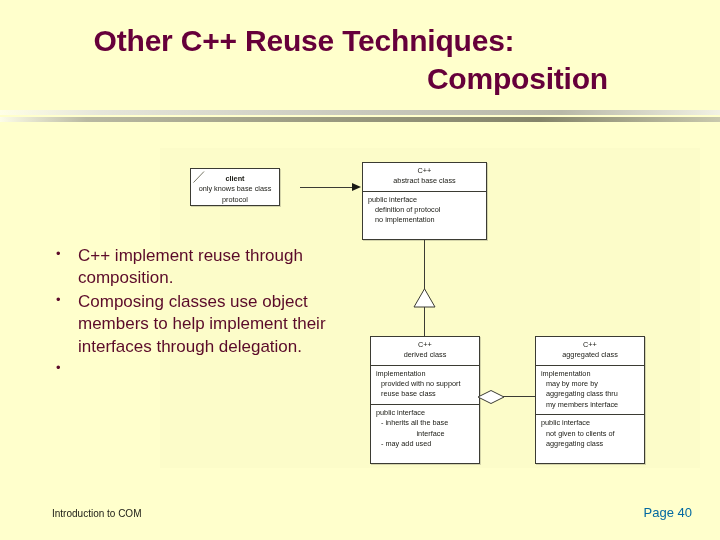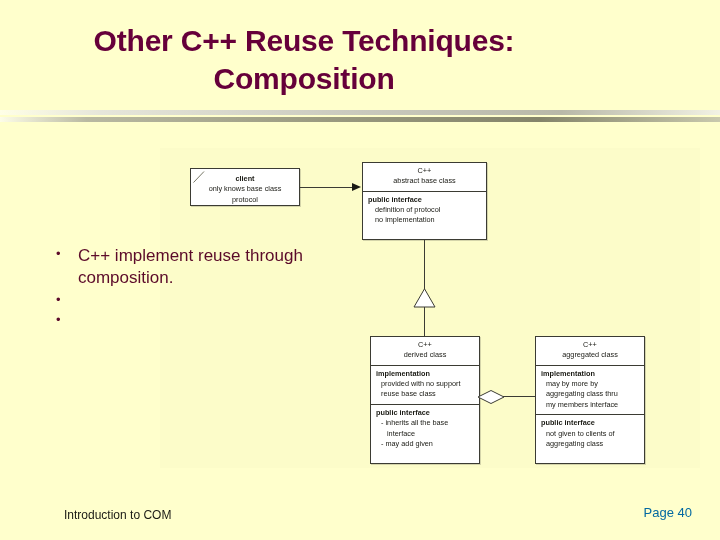--- a/index.html
+++ b/index.html
@@ -21,21 +21,21 @@
     left: 0;
     top: 22px;
     width: 608px;
     text-align: center;
     color: #66003A;
     font-size: 30px;
     font-weight: bold;
     line-height: 1.28;
     letter-spacing: -0.2px;
   }
-  #slide-title .line2 { display: block; }
+  #slide-title .line2 { display: block; text-align: right; }
 
   
   #title-divider {
     position: absolute;
     left: 0;
     top: 110px;
     width: 720px;
     height: 13px;
   }
   #title-divider .bar-top {
@@ -112,24 +112,24 @@
     box-shadow: 1px 1px 0 rgba(120,120,100,0.30);
   }
   .uml-box .compartment {
     padding: 3px 5px 4px 5px;
   }
   .uml-box .compartment + .compartment {
     border-top: 1px solid #3b3b33;
   }
   .uml-box .ctr { text-align: center; }
   .uml-box .hdr-name { font-weight: bold; }
-  .uml-box .sect-title { font-weight: bold; }
+  .uml-box .sect-title { font-weight: normal; }
   .uml-box .sub { padding-left: 7px; }
   .uml-box .sub2 { padding-left: 5px; }
-  .uml-box .sub3 { padding-left: 11px; }
+  .uml-box .sub3 { padding-left: 11px; text-align: center; }
 
   
   .corner-tick {
     position: absolute;
     left: 2px;
     top: 2px;
     width: 12px;
     height: 12px;
     pointer-events: none;
   }
@@ -145,23 +145,23 @@
     position: absolute;
     width: 0; height: 0;
     border-top: 4.5px solid transparent;
     border-bottom: 4.5px solid transparent;
     border-left: 9px solid #1a1a14;
   }
 
   
   #footer-left {
     position: absolute;
-    left: 64px;
+    left: 52px;
     top: 508px;
-    font-size: 12px;
+    font-size: 10px;
     color: #1a1a14;
   }
   #footer-right {
     position: absolute;
     right: 28px;
     top: 505px;
     font-size: 13px;
     color: #0369a1;
   }
 </style>
@@ -179,31 +179,32 @@
   <div class="bar-bottom"></div>
 </div>
 
 <div id="bullet-list">
   <div class="bullet-row">
     <span class="bullet-mark">•</span>
     <span class="bullet-text">C++ implement reuse through composition.</span>
   </div>
   <div class="bullet-row">
     <span class="bullet-mark">•</span>
+    <span class="bullet-text">Composing classes use object members to help implement their interfaces through delegation.</span>
   </div>
   <div class="bullet-row">
     <span class="bullet-mark">•</span>
   </div>
 </div>
 
 <div id="uml-diagram">
 
   <div class="diagram-backdrop"></div>
 
-  <div class="uml-box" id="box-client" style="left:40px; top:28px; width:110px; height:38px;">
+  <div class="uml-box" id="box-client" style="left:40px; top:28px; width:90px; height:38px;">
     <svg class="corner-tick" viewBox="0 0 12 12">
       <line x1="0.5" y1="11.5" x2="11" y2="0.5" stroke="#777766" stroke-width="1"></line>
     </svg>
     <div class="compartment" style="border:none; padding-top:5px;">
       <div class="ctr hdr-name">client</div>
       <div class="ctr">only knows base class</div>
       <div class="ctr">protocol</div>
     </div>
   </div>
 
@@ -235,21 +236,21 @@
     </div>
     <div class="compartment">
       <div class="sect-title">implementation</div>
       <div class="sub2">provided with no support</div>
       <div class="sub2">reuse base class</div>
     </div>
     <div class="compartment">
       <div class="sect-title">public interface</div>
       <div class="sub2">- inherits all the base</div>
       <div class="sub3">interface</div>
-      <div class="sub2">- may add given</div>
+      <div class="sub2">- may add used</div>
     </div>
   </div>
 
   <svg style="position:absolute; left:327px; top:249px; width:28px; height:16px;" viewBox="0 0 28 16">
     <polygon points="1,8 14,1.5 27,8 14,14.5" fill="#FFFFFF" stroke="#3b3b33" stroke-width="1"></polygon>
   </svg>
   <div class="conn conn-h" style="left:353px; top:256px; width:45px;"></div>
 
   <div class="uml-box" id="box-aggregated" style="left:385px; top:196px; width:110px; height:128px;">
     <div class="compartment">

